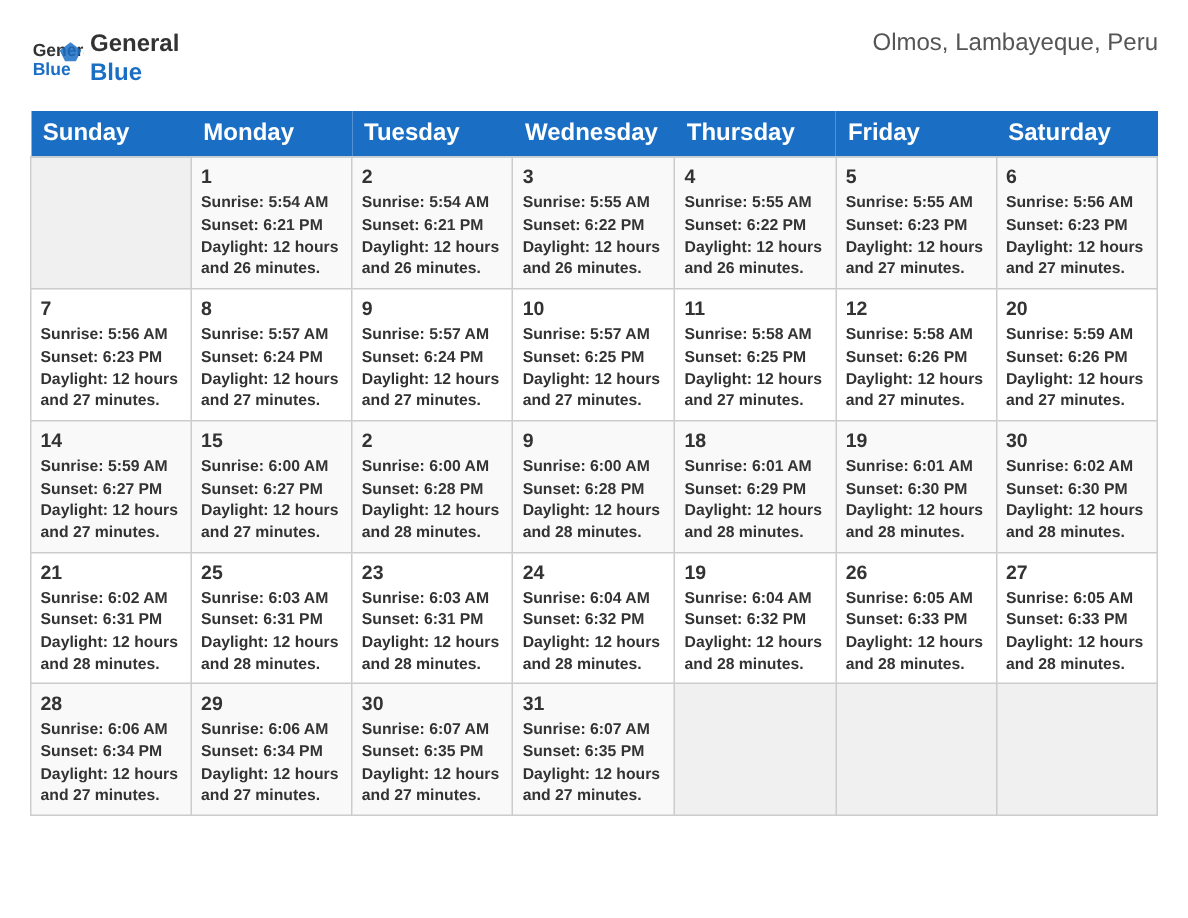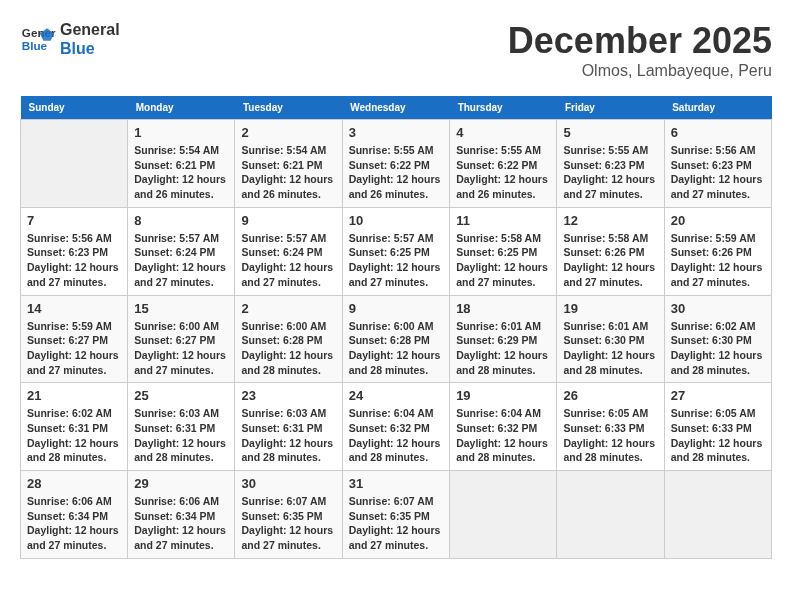--- a/index.html
+++ b/index.html
@@ -40,21 +40,21 @@
     table {
       width: 100%;
       border-collapse: collapse;
       font-size: 11px;
     }
     thead tr th {
       background-color: #1a6fc4;
       color: #fff;
       text-align: left;
       padding: 6px 8px;
-      font-size: 10px;
+      font-size: 16px;
       font-weight: bold;
     }
     tbody tr td {
       border: 1px solid #ccc;
       vertical-align: top;
       padding: 5px 6px;
       min-height: 80px;
       width: 108px;
     }
     tbody tr:nth-child(odd) td {
@@ -89,21 +89,20 @@
       <text x="2" y="18" font-size="13" font-weight="bold" fill="#333" font-family="Arial">General</text>
       <text x="2" y="32" font-size="13" font-weight="bold" fill="#1a6fc4" font-family="Arial">Blue</text>
       <polygon points="30,8 38,14 34,22 26,22 22,14" fill="#1a6fc4" opacity="0.85"></polygon>
     </svg>
     <div style="display:flex;flex-direction:column;line-height:1.2">
       <span style="font-size:16px;font-weight:bold;color:#333;">General</span>
       <span style="font-size:16px;font-weight:bold;color:#1a6fc4;">Blue</span>
     </div>
   </div>
   <div class="title-block">
-    <div class="month-title">December 2025</div>
     <div class="location">Olmos, Lambayeque, Peru</div>
   </div>
 </div>
 
 <table>
   <thead>
     <tr id="header-row">
         <th>Sunday</th>
         <th>Monday</th>
         <th>Tuesday</th>

